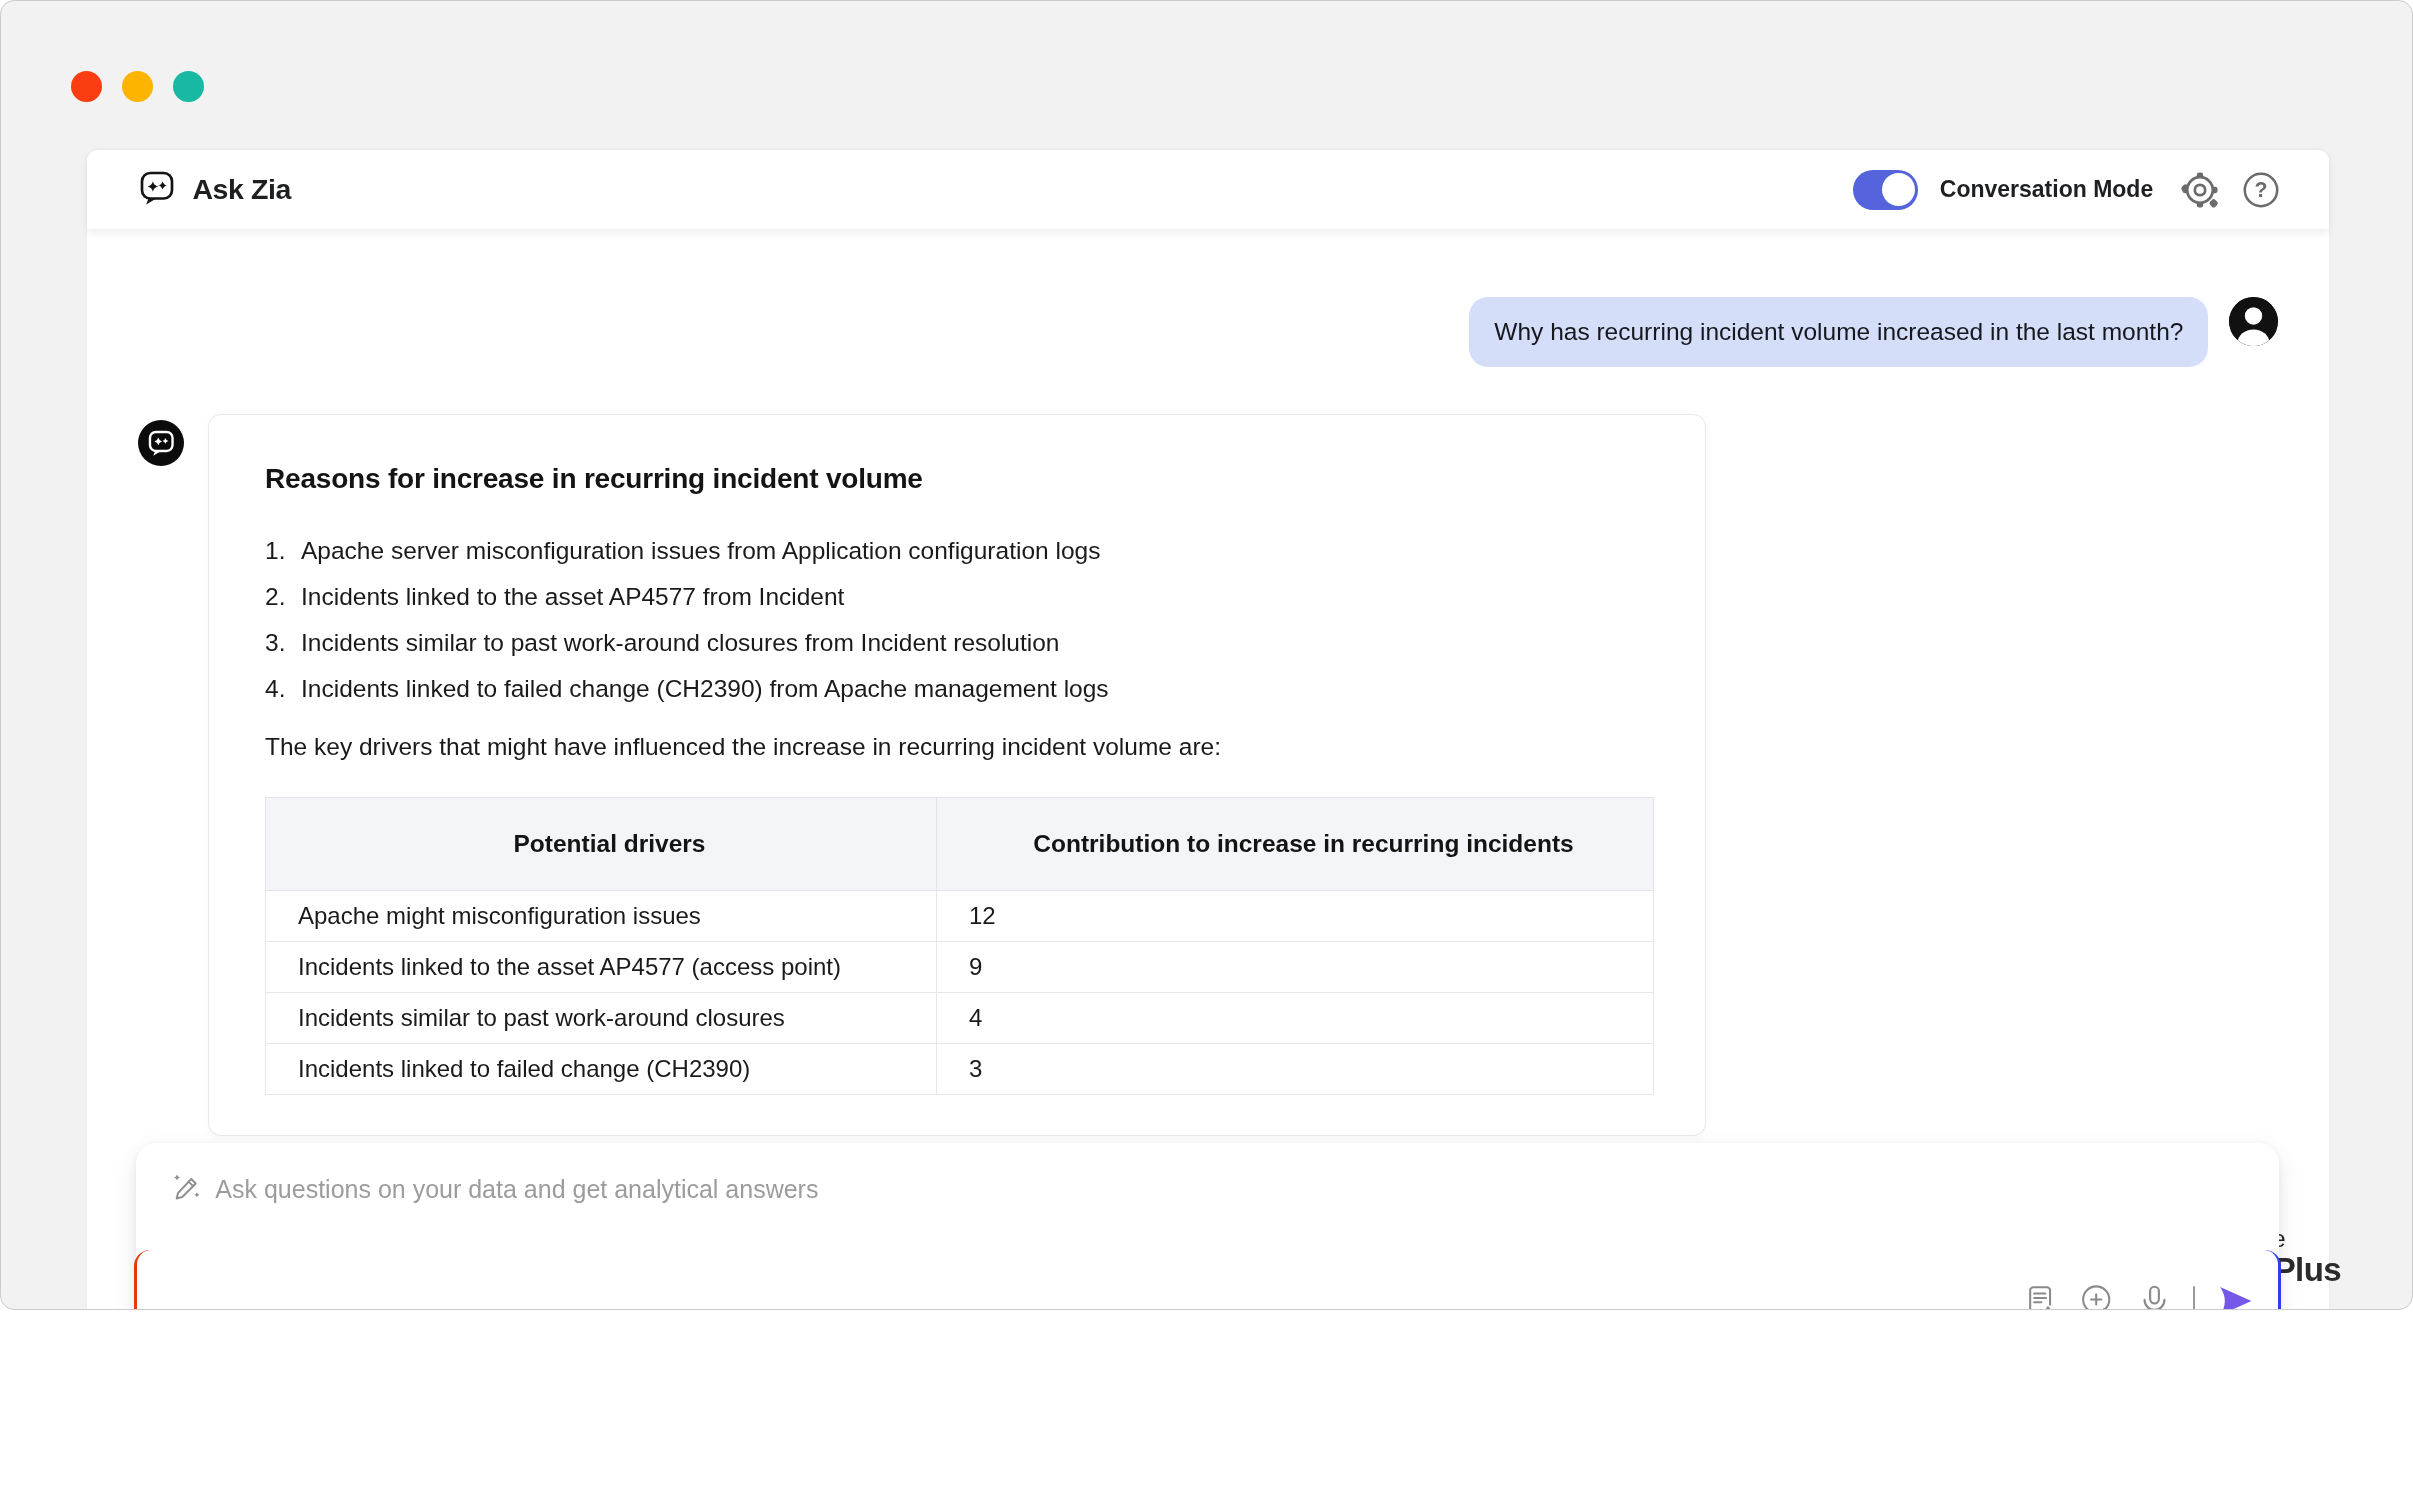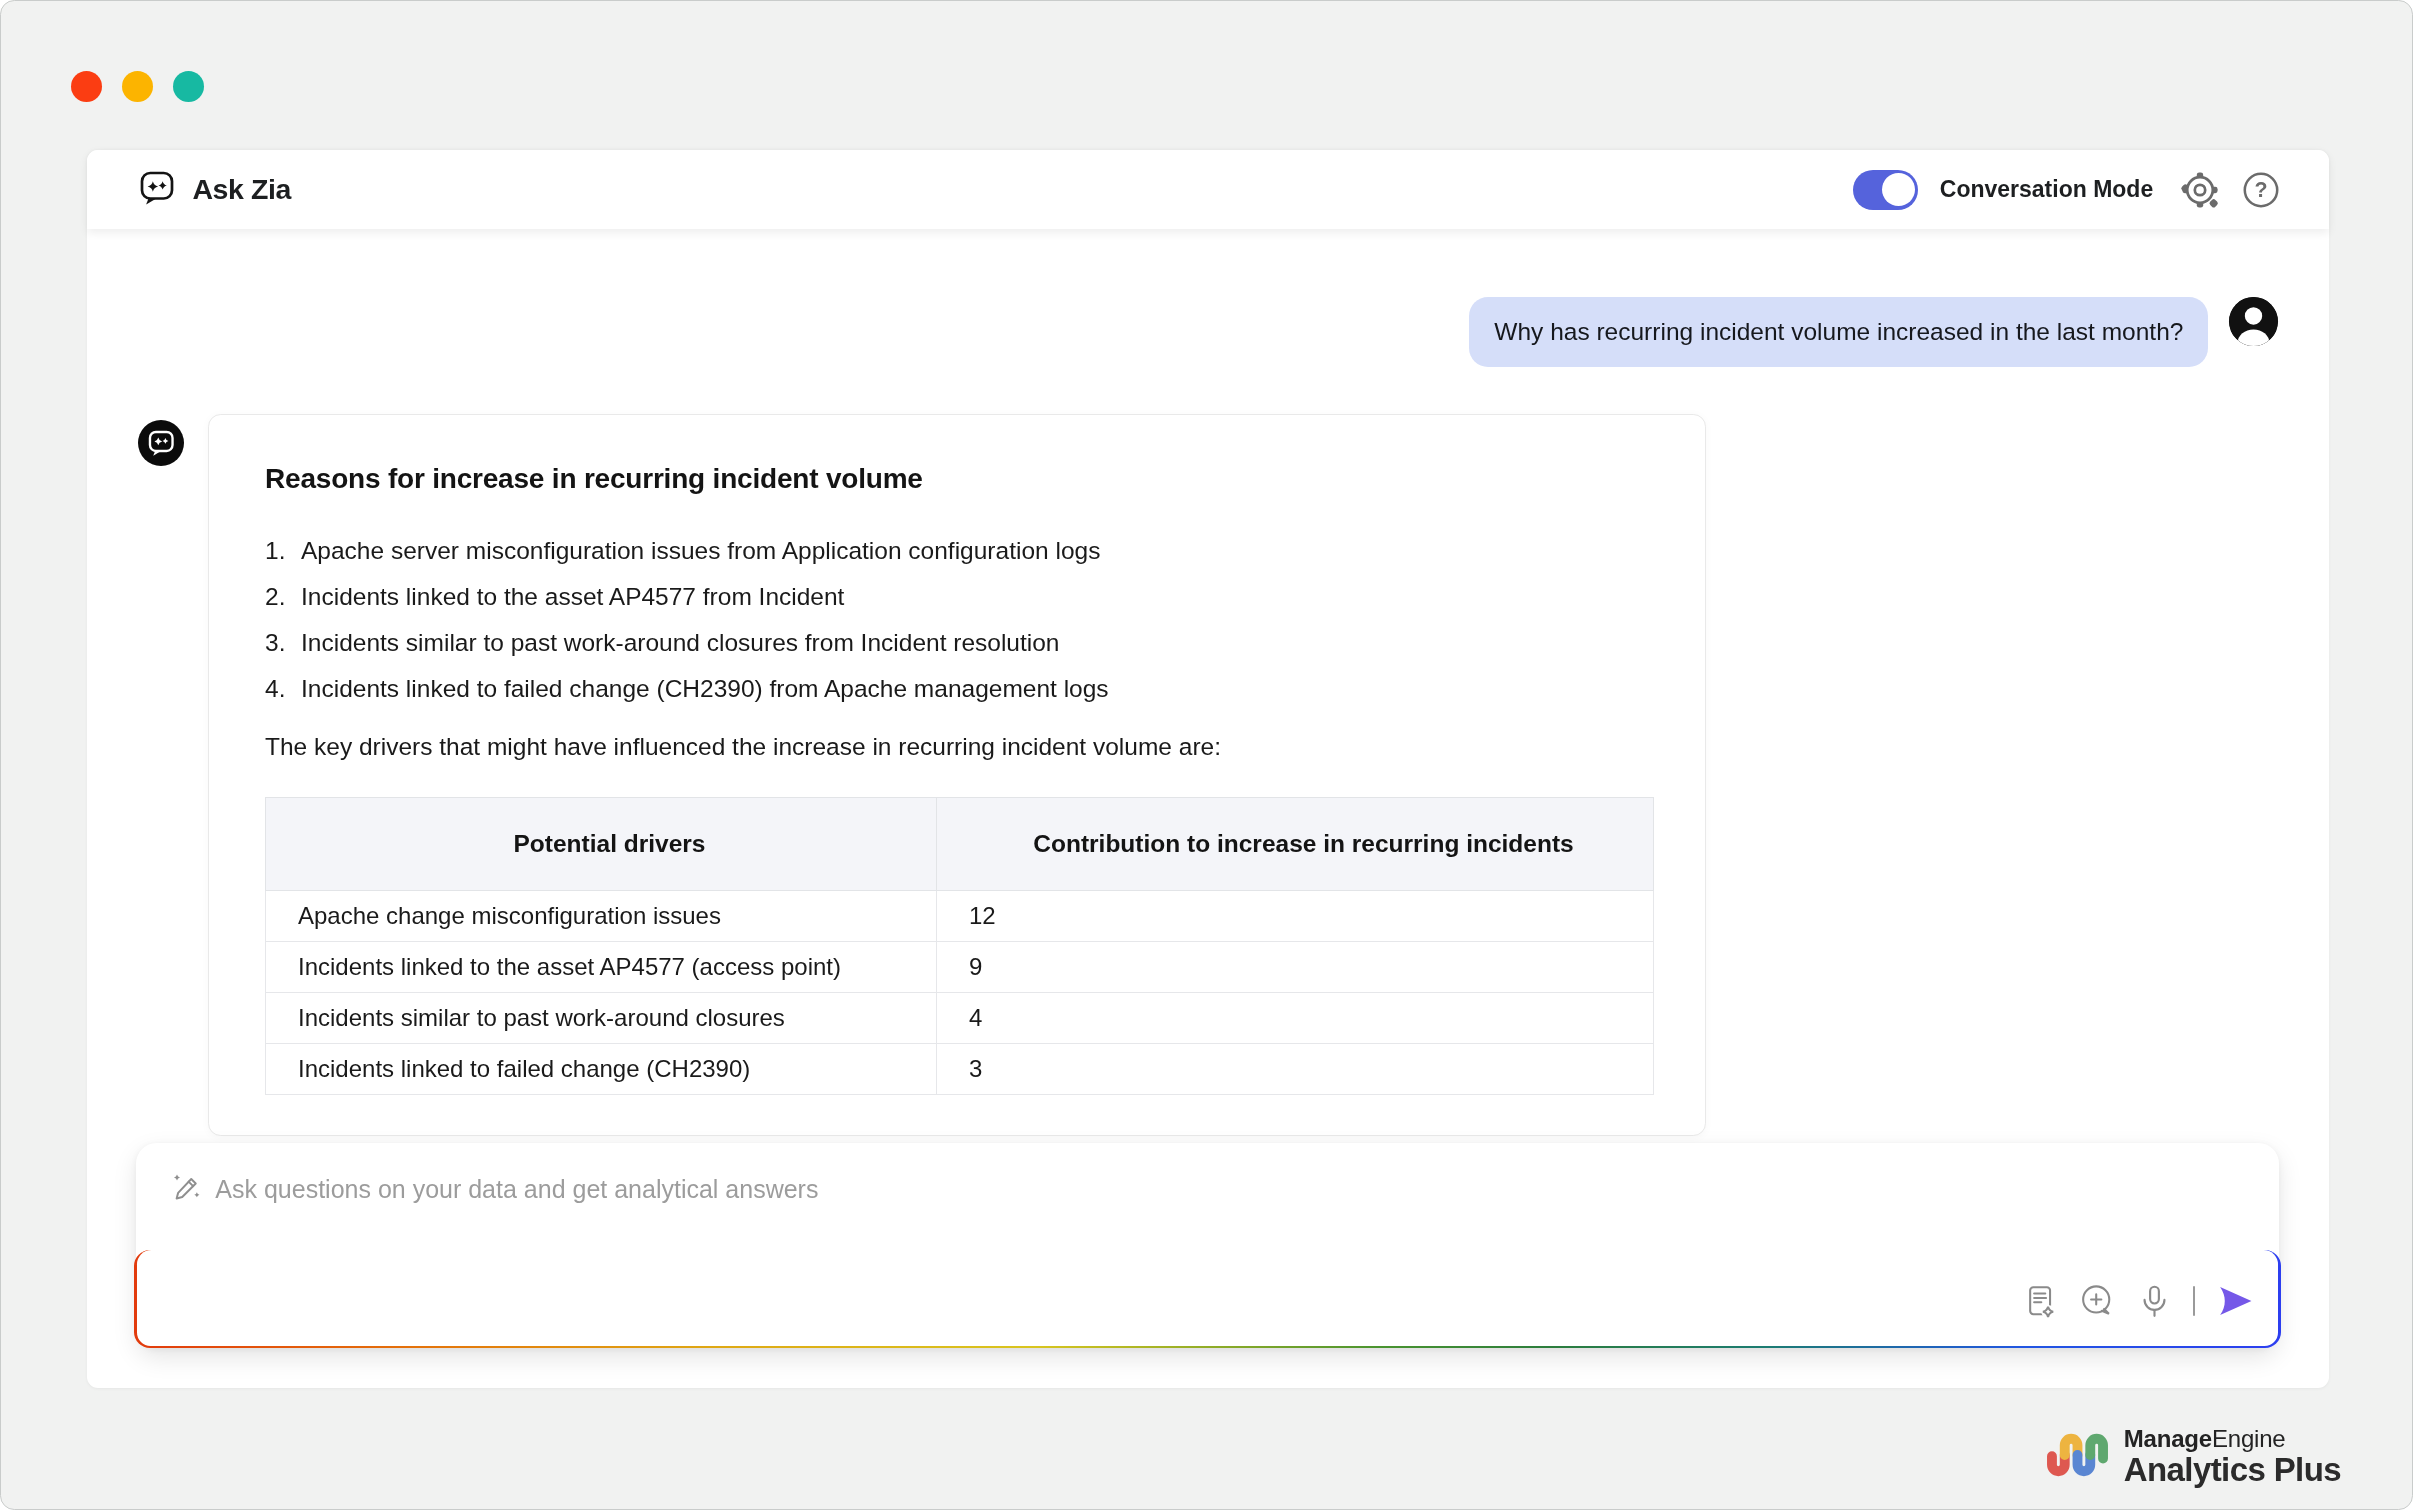--- a/index.html
+++ b/index.html
@@ -1,18 +1,18 @@
 <!DOCTYPE html>
 <html style="font-size:12.7px"><head>
 <meta charset="utf-8">
 <style>
   * { box-sizing: border-box; margin: 0; padding: 0; }
   html,body { background:#fff; font-family:"Liberation Sans", sans-serif; }
   .page {
-    position:relative; width:2413px; height:1510px;
+    position:relative; width:2413px; height:1310px;
     background:#F1F2F1; border:1.6px solid #C9CCCB; border-radius:14.3px;
     overflow:hidden;
   }
   
   .dots { position:absolute; left:70px; top:70px; display:flex; gap:20px; }
   .dot { width:31px; height:31px; border-radius:50%; }
 
   
   .panel {
     position:absolute; left:86px; top:149px; width:2242px; height:1238px;
@@ -203,21 +203,21 @@
               <col>
             </colgroup>
           <thead>
             <tr>
               <th>Potential drivers</th>
               <th>Contribution to increase in recurring incidents</th>
             </tr>
           </thead>
           <tbody>
             <tr>
-              <td>Apache change misconfiguration issues</td>
+              <td>Apache might misconfiguration issues</td>
               <td>12</td>
             </tr>
             <tr>
               <td>Incidents linked to the asset AP4577 (access point)</td>
               <td>9</td>
             </tr>
             <tr>
               <td>Incidents similar to past work-around closures</td>
               <td>4</td>
             </tr>

